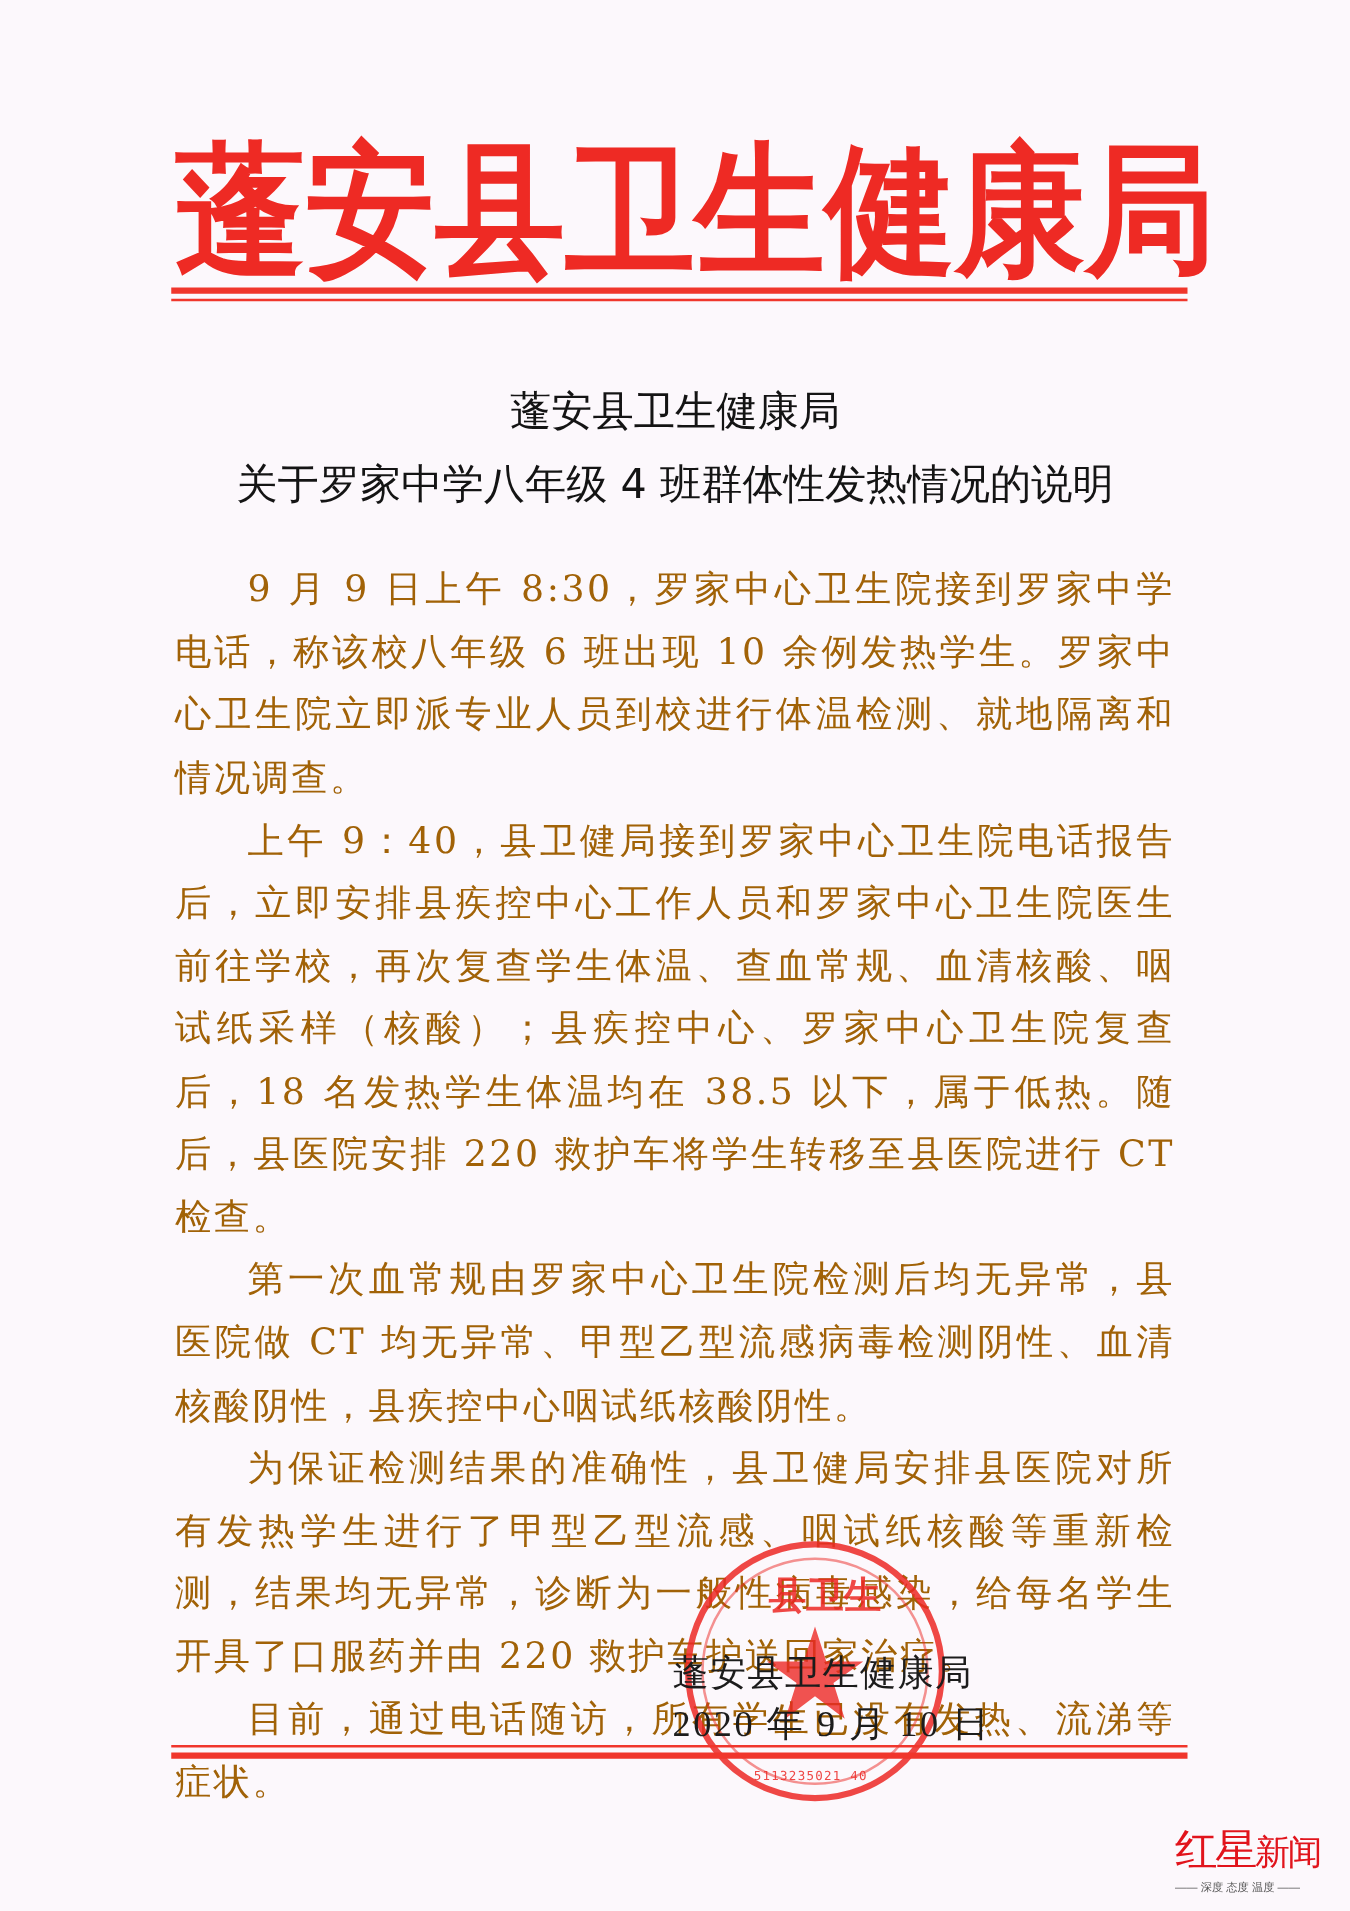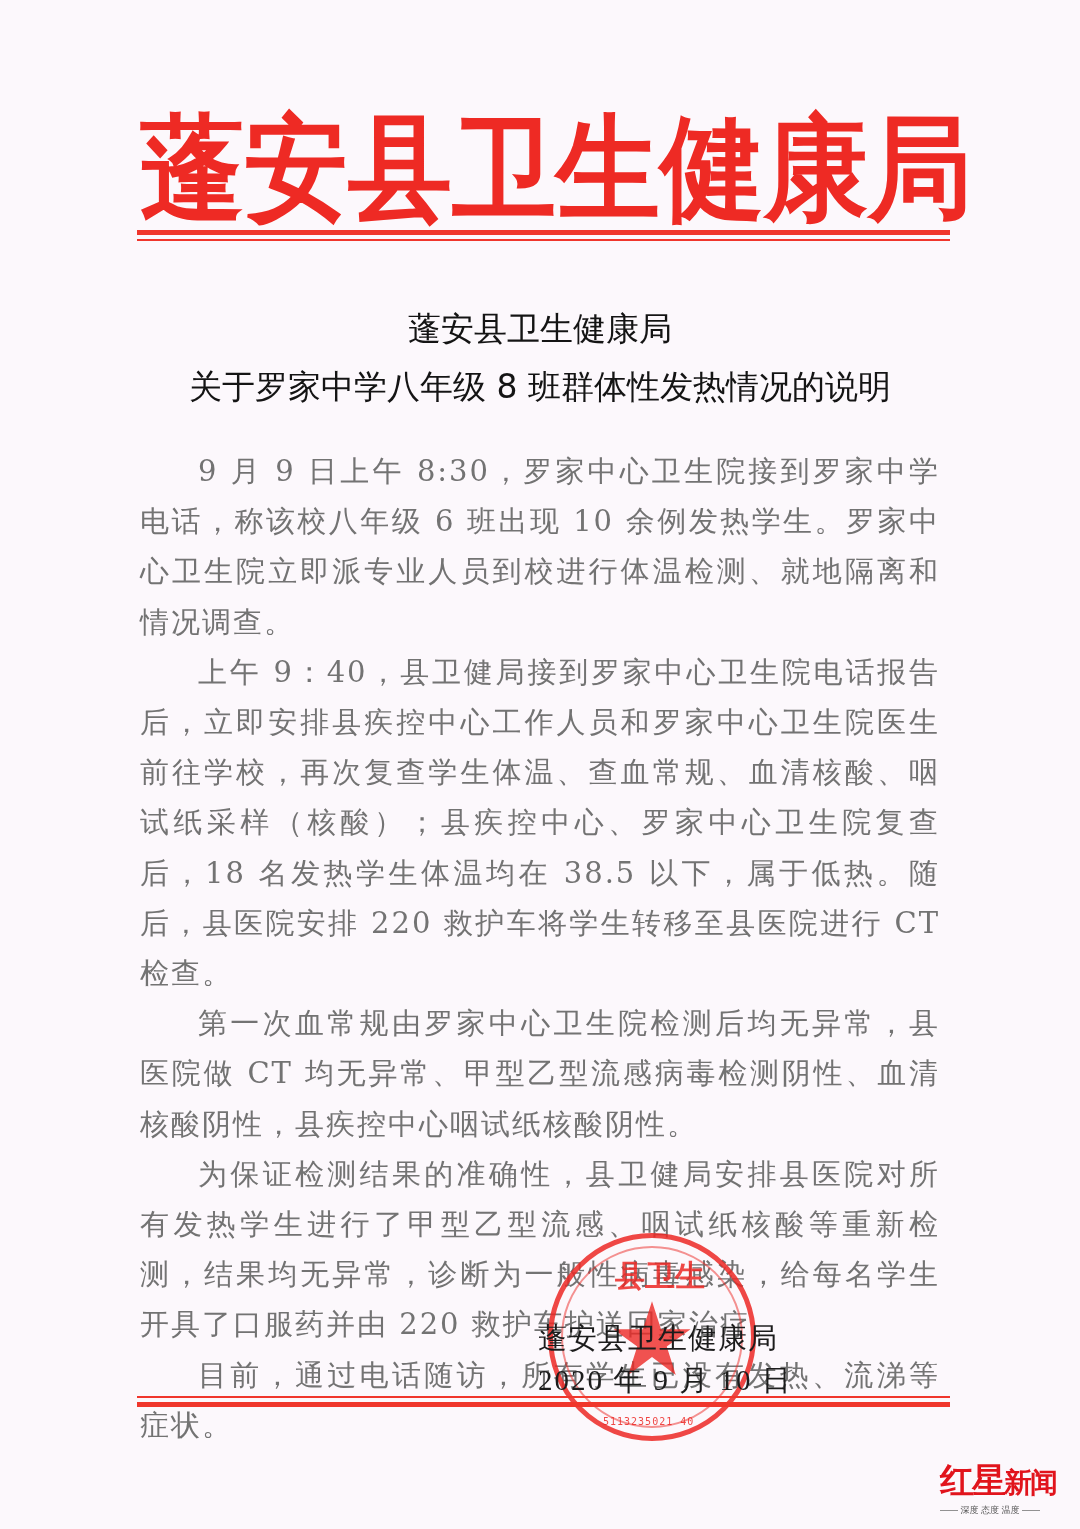--- a/index.html
+++ b/index.html
@@ -24,21 +24,21 @@
   .rule-top-thin { position: absolute; left: 137px; top: 239px; width: 813px; height: 2px; background: #f0362c; }
   .title-block {
     position: absolute; left: 0; top: 300px; width: 1080px; text-align: center;
     font-family: "DejaVu Sans", "Liberation Sans", sans-serif;
     font-size: 33px; line-height: 58px; color: #141414;
   }
   .title-line1 { display: block; }
   .title-line2 { display: block; }
   .body-text {
     position: absolute; left: 140px; top: 446px; width: 800px;
-    font-size: 29px; line-height: 50.2px; color: #737373;
+    font-size: 29px; line-height: 50.2px; color: #a16207;
     text-align: justify; text-justify: inter-character;
     letter-spacing: 2px;
   }
   .body-text p { margin: 0; text-indent: 58px; }
   .seal {
     position: absolute; left: 548px; top: 1233px; width: 208px; height: 208px;
     border-radius: 50%;
     border: 5px solid rgba(236, 40, 36, 0.85);
     box-sizing: border-box;
   }
@@ -62,21 +62,21 @@
     position: absolute; left: 538px; top: 1318px;
     font-size: 29px; line-height: 40px; color: #1c1c1c; letter-spacing: 1px;
   }
   .signature-date { position: absolute; left: 538px; top: 1360px; font-size: 29px; line-height: 40px; color: #1c1c1c; letter-spacing: 2px; font-family: Liberation Serif, serif; }
   .rule-bottom-thin { position: absolute; left: 137px; top: 1396px; width: 813px; height: 2px; background: #f0362c; }
   .rule-bottom-thick { position: absolute; left: 137px; top: 1402px; width: 813px; height: 5px; background: #f0362c; }
   .watermark {
     position: absolute; left: 940px; top: 1460px; width: 130px; height: 60px;
   }
   .wm-logo {
-    position: absolute; left: 0; top: 0; font-size: 34px; font-weight: bold; color: #e1141c;
+    position: absolute; left: 0; top: 0; font-size: 34px; font-weight: normal; color: #e1141c;
     font-family: "DejaVu Serif", serif; letter-spacing: -2px; line-height: 40px;
   }
   .wm-logo .wm-news { font-size: 28px; }
   .wm-slogan {
     position: absolute; left: 0; top: 44px; width: 130px; text-align: left;
     font-family: Liberation Sans, sans-serif; font-size: 9px; color: #555; line-height: 12px;
   }
 </style>
 </head>
 <body>
@@ -91,21 +91,21 @@
     <span>生</span>
     <span>健</span>
     <span>康</span>
     <span>局</span>
   </div>
   <div class="rule-top-thick"></div>
   <div class="rule-top-thin"></div>
 
   <div class="title-block">
     <span class="title-line1">蓬安县卫生健康局</span>
-    <span class="title-line2">关于罗家中学八年级 8 班群体性发热情况的说明</span>
+    <span class="title-line2">关于罗家中学八年级 4 班群体性发热情况的说明</span>
   </div>
 
   <div class="body-text">
     <p>9 月 9 日上午 8:30，罗家中心卫生院接到罗家中学电话，称该校八年级 6 班出现 10 余例发热学生。罗家中心卫生院立即派专业人员到校进行体温检测、就地隔离和情况调查。</p>
     <p>上午 9：40，县卫健局接到罗家中心卫生院电话报告后，立即安排县疾控中心工作人员和罗家中心卫生院医生前往学校，再次复查学生体温、查血常规、血清核酸、咽试纸采样（核酸）；县疾控中心、罗家中心卫生院复查后，18 名发热学生体温均在 38.5 以下，属于低热。随后，县医院安排 220 救护车将学生转移至县医院进行 CT 检查。</p>
     <p>第一次血常规由罗家中心卫生院检测后均无异常，县医院做 CT 均无异常、甲型乙型流感病毒检测阴性、血清核酸阴性，县疾控中心咽试纸核酸阴性。</p>
     <p>为保证检测结果的准确性，县卫健局安排县医院对所有发热学生进行了甲型乙型流感、咽试纸核酸等重新检测，结果均无异常，诊断为一般性病毒感染，给每名学生开具了口服药并由 220 救护车护送回家治疗。</p>
     <p>目前，通过电话随访，所有学生已没有发热、流涕等症状。</p>
   </div>
 

